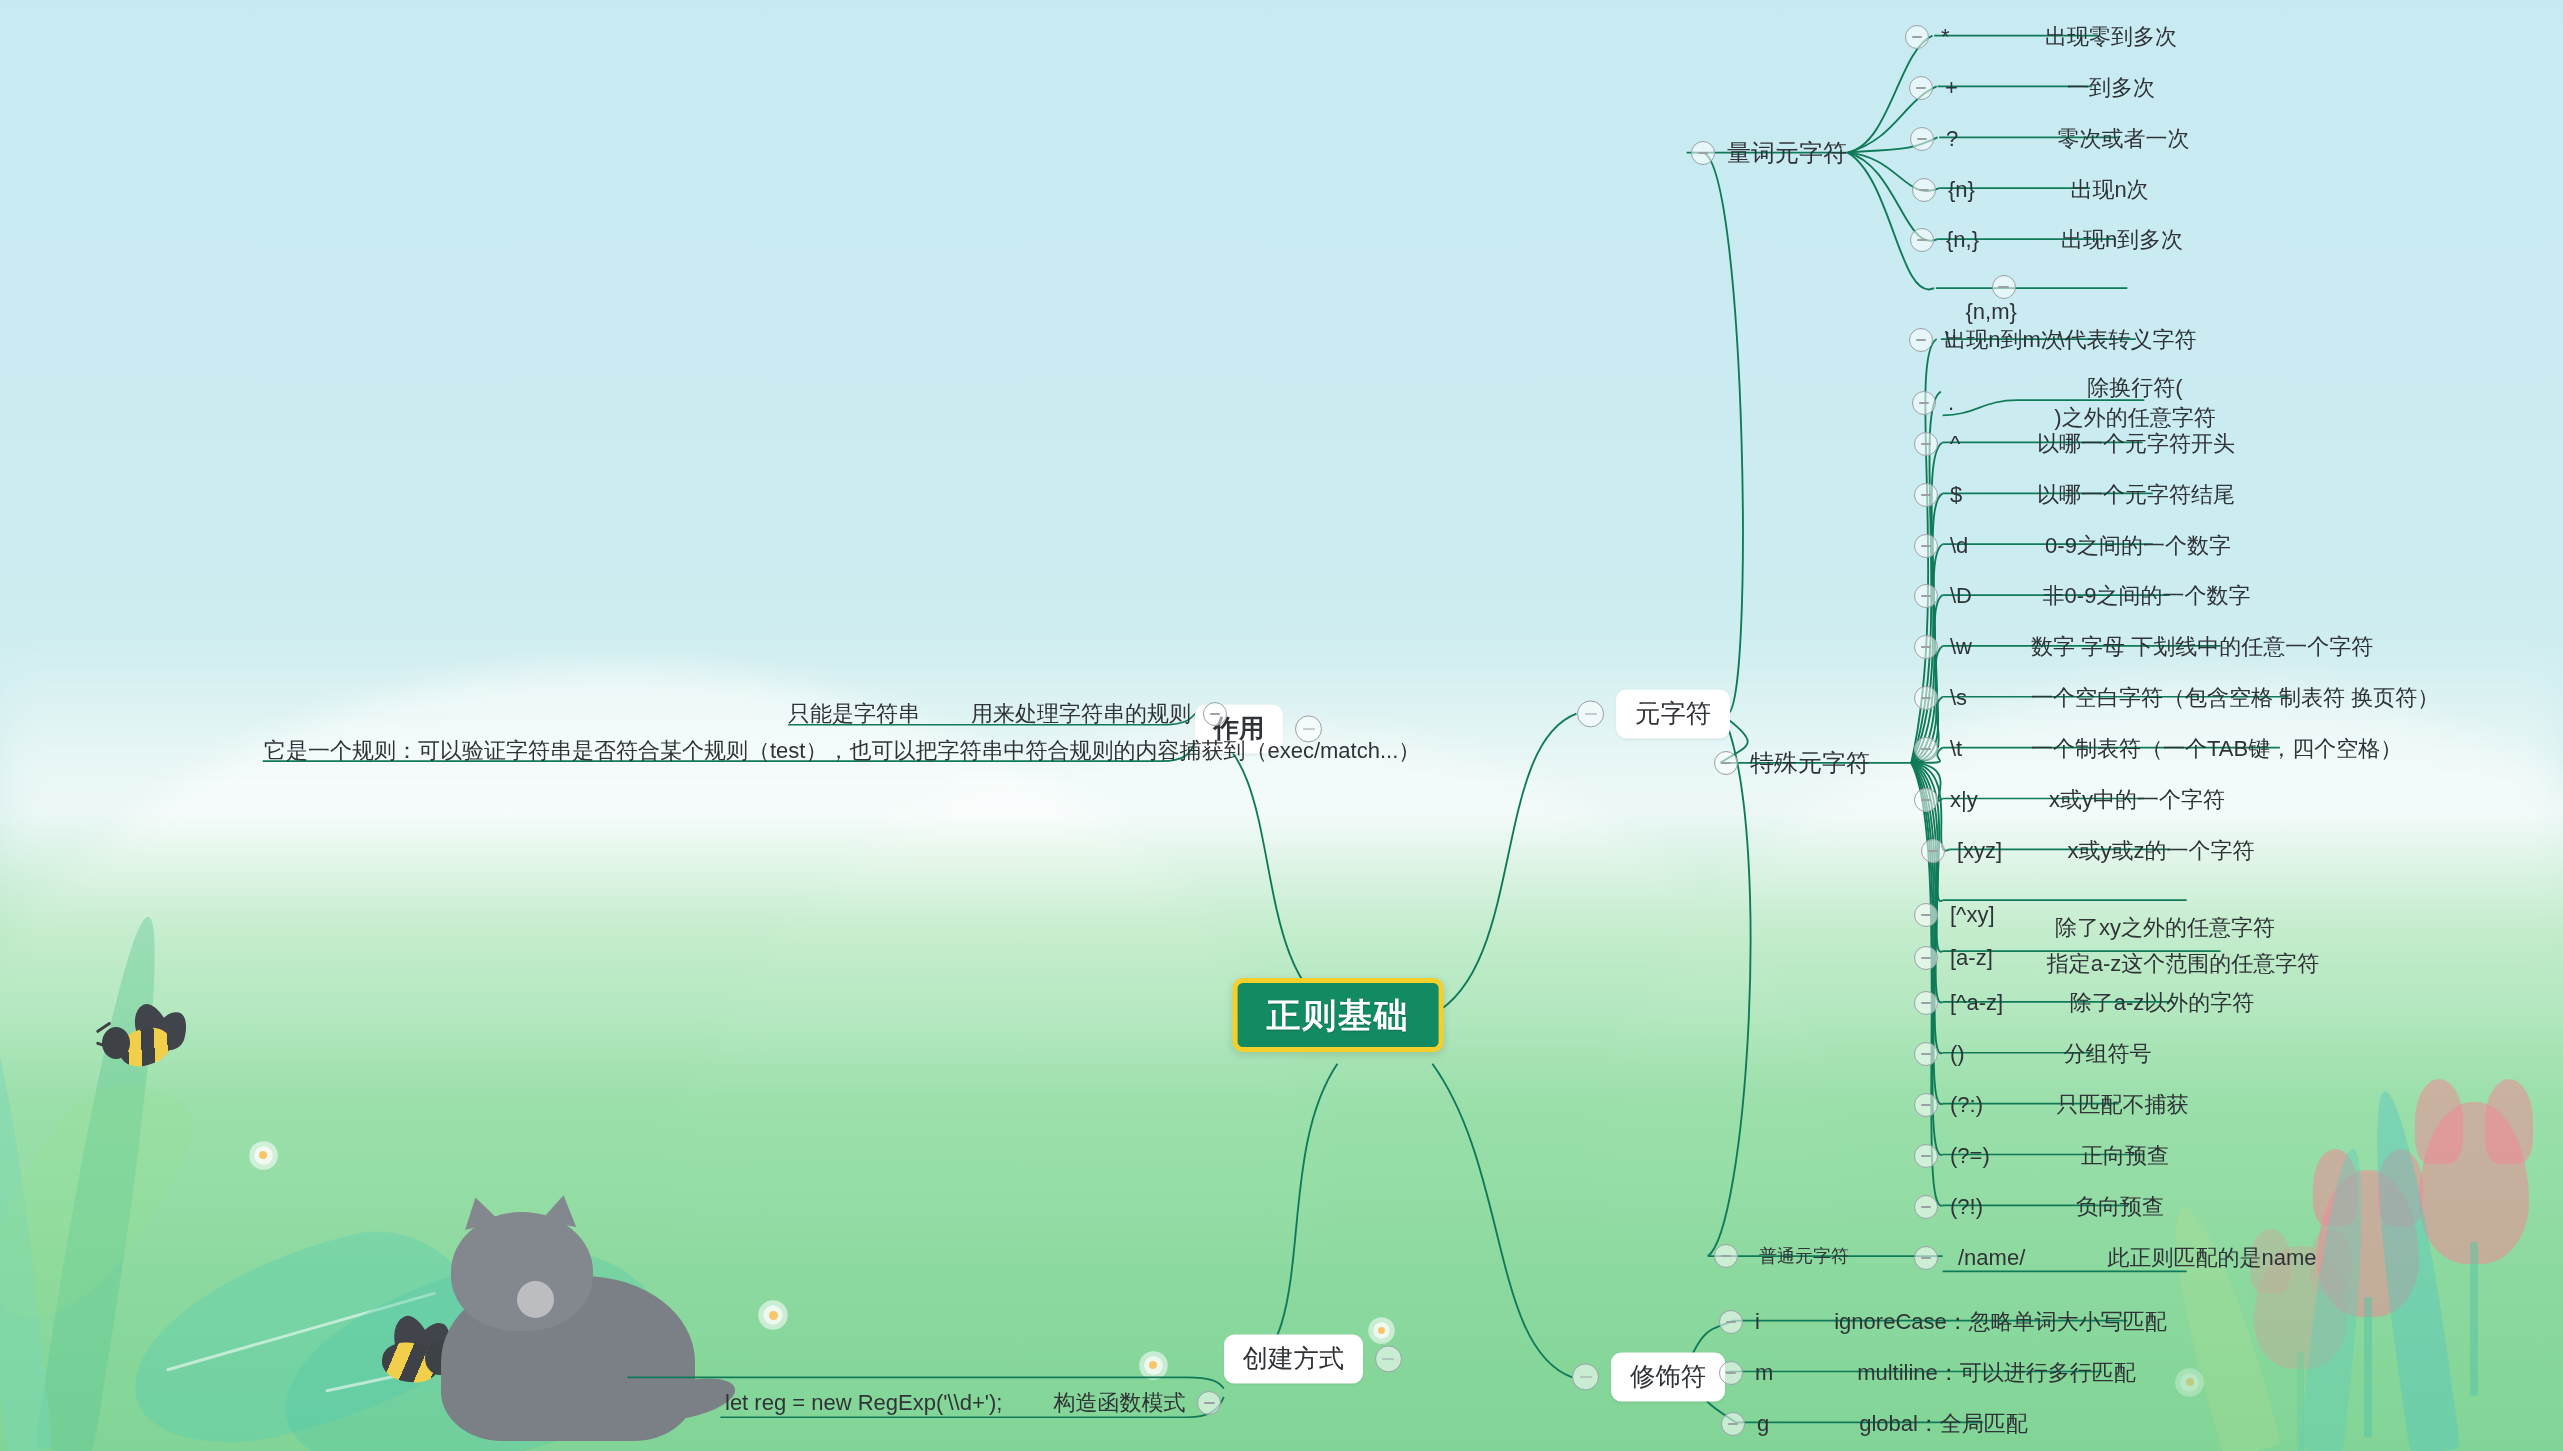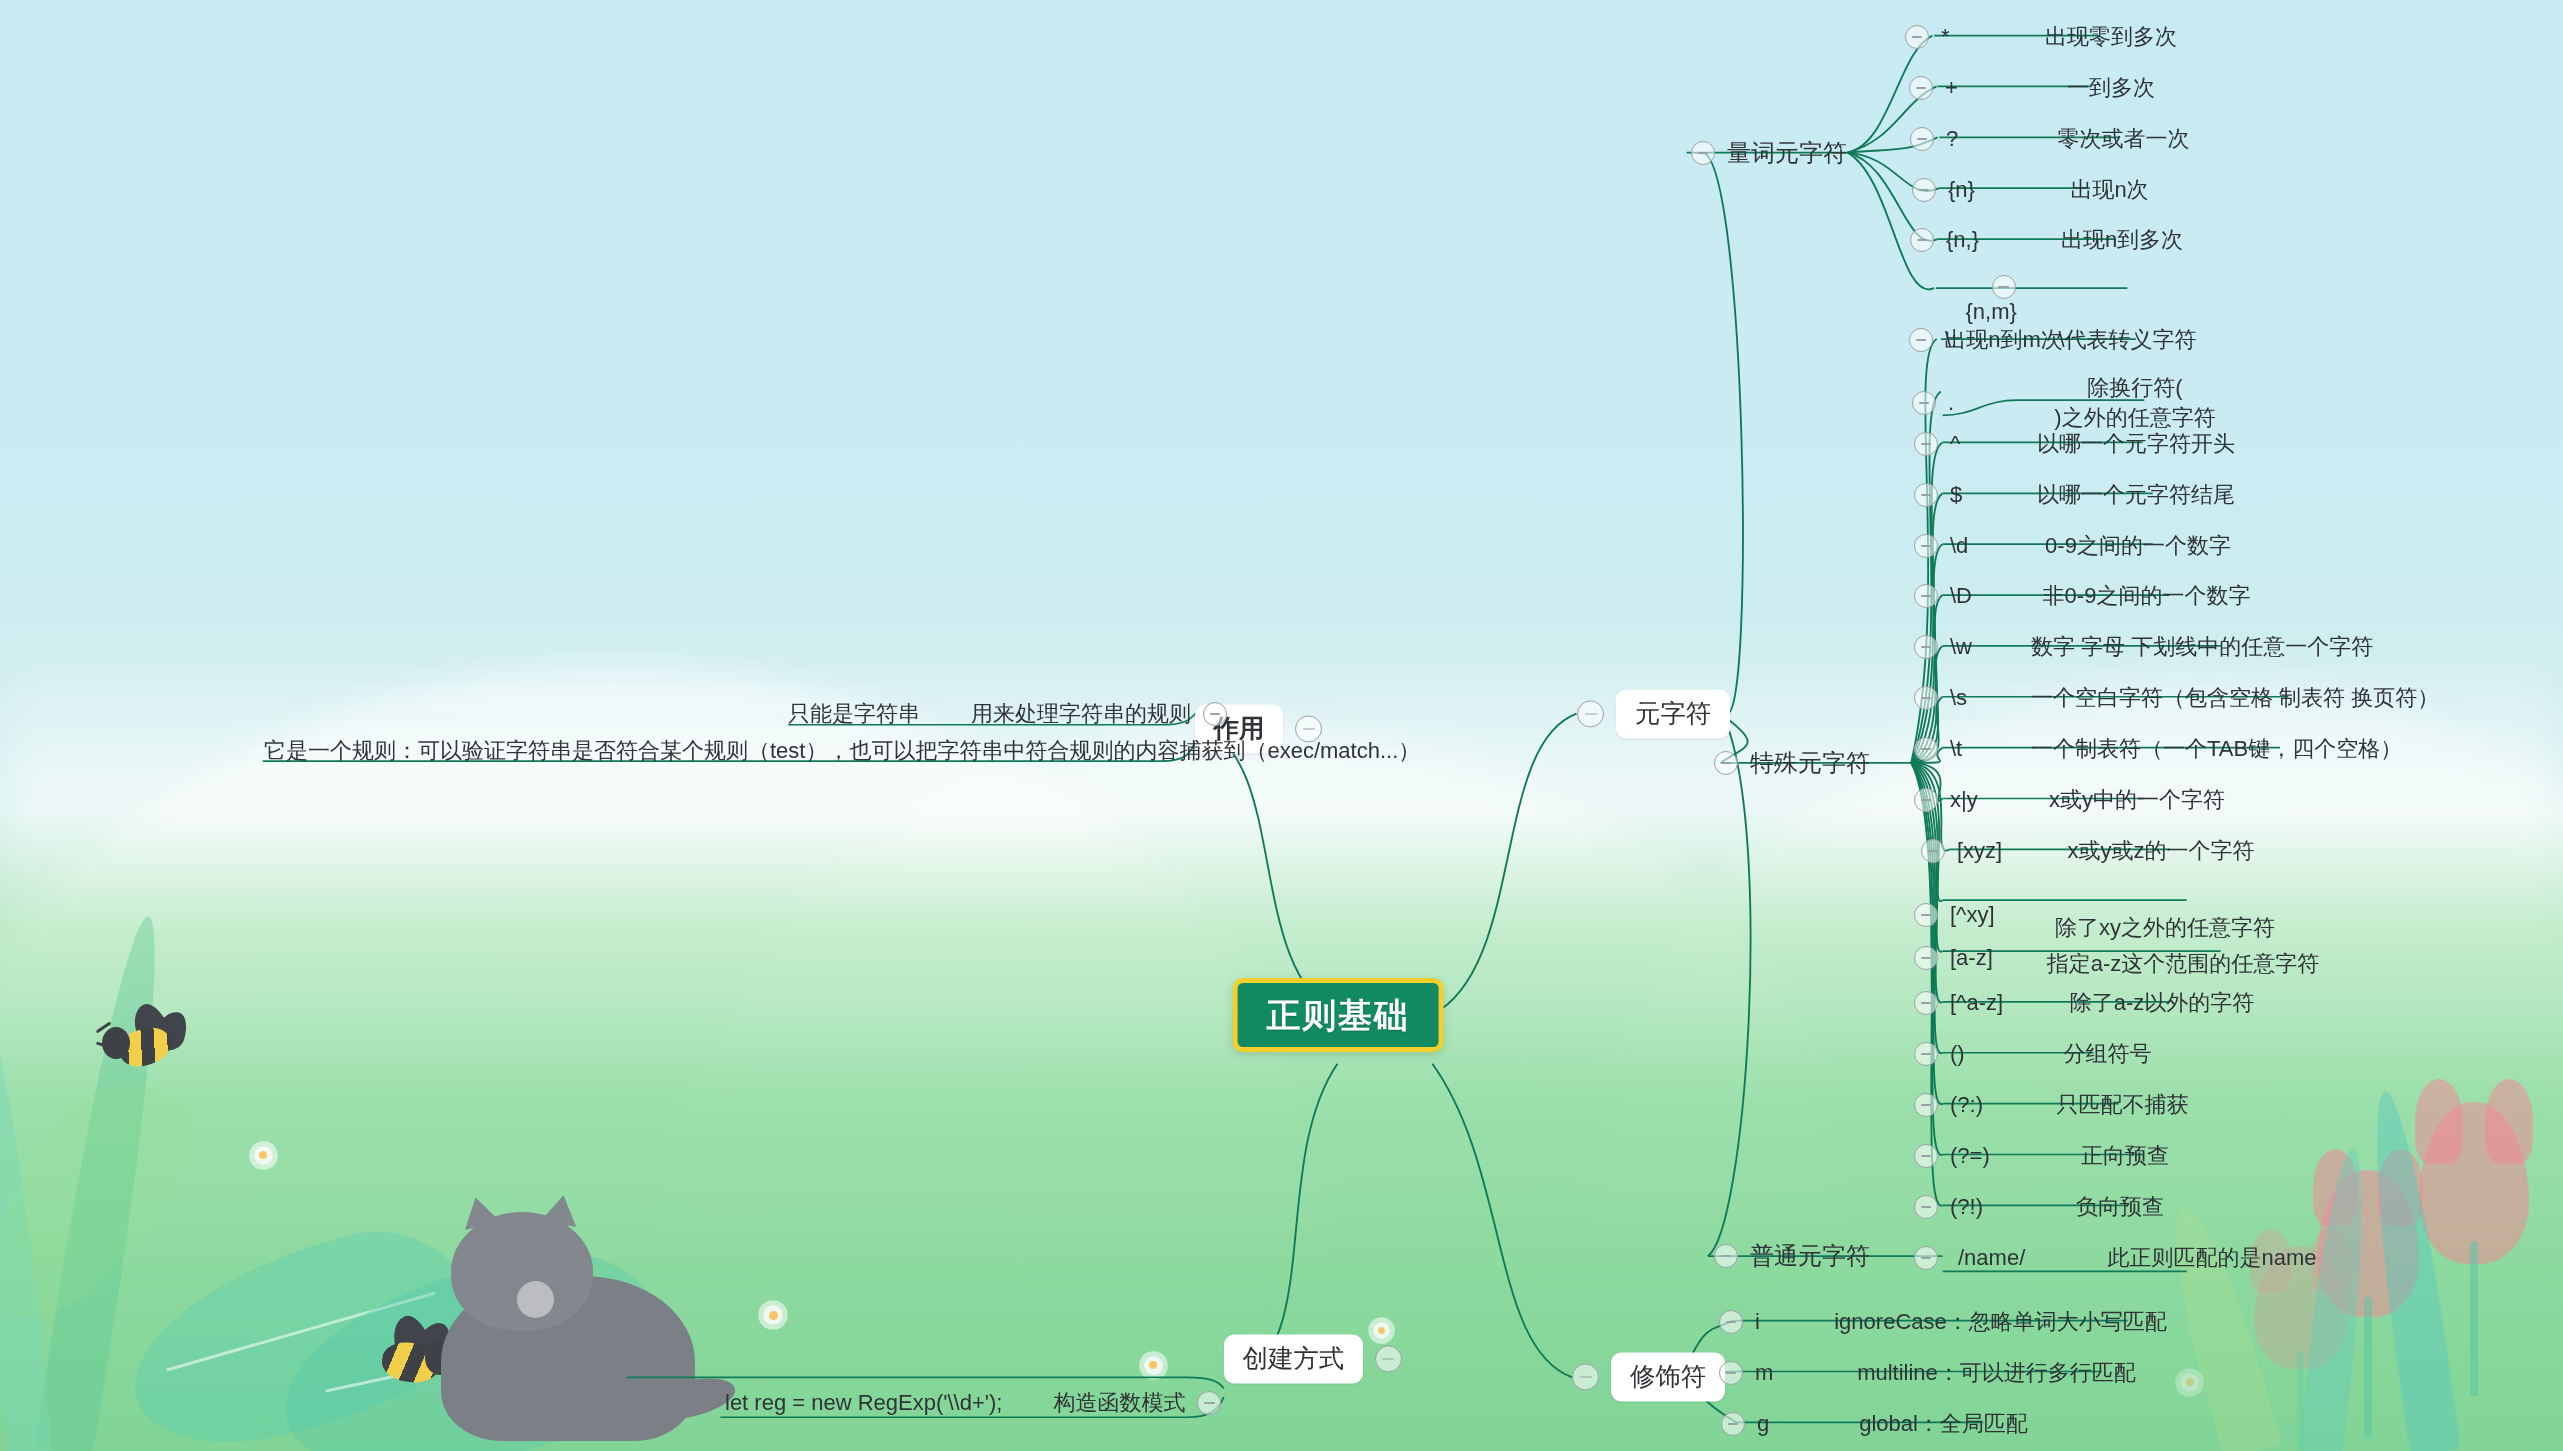--- a/index.html
+++ b/index.html
@@ -305,21 +305,21 @@
     <span class="l2" style="margin-left:12px;">量词元字符</span>
   </div>
 
   <div class="node" style="left:1714px;top:763px;transform:translate(0,-50%);">
     <span class="tog sm"></span>
     <span class="l2" style="margin-left:12px;">特殊元字符</span>
   </div>
 
   <div class="node" style="left:1714px;top:1256px;transform:translate(0,-50%);">
     <span class="tog sm"></span>
-    <span class="l2" style="margin-left:12px;font-size:24px;">普通元字符</span>
+    <span class="l2" style="margin-left:21px;font-size:18px;">普通元字符</span>
   </div>
 
   <div class="node leaf" style="left:1905px;top:22px;">
     <span class="tog sm"></span>
     <span class="key" style="width:81px;margin-left:12px;">*</span>
     <span class="desc" style="width:178px;font-family:Liberation Serif, serif;">出现零到多次</span>
   </div>
   <div class="node leaf" style="left:1909px;top:73px;">
     <span class="tog sm"></span>
     <span class="key" style="width:81px;margin-left:12px;">+</span>

